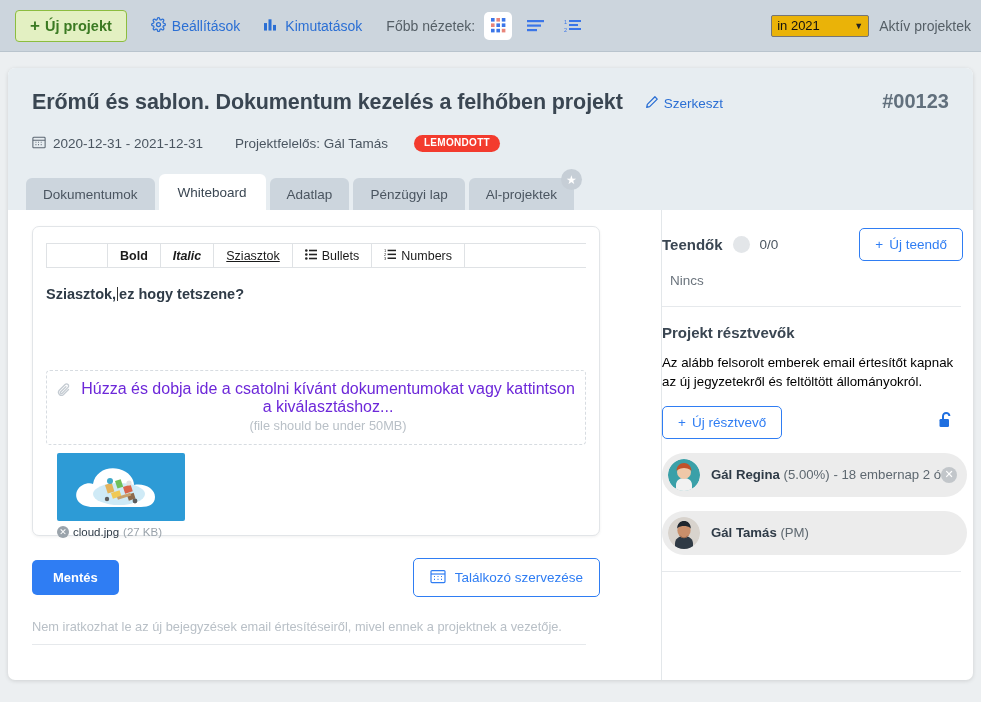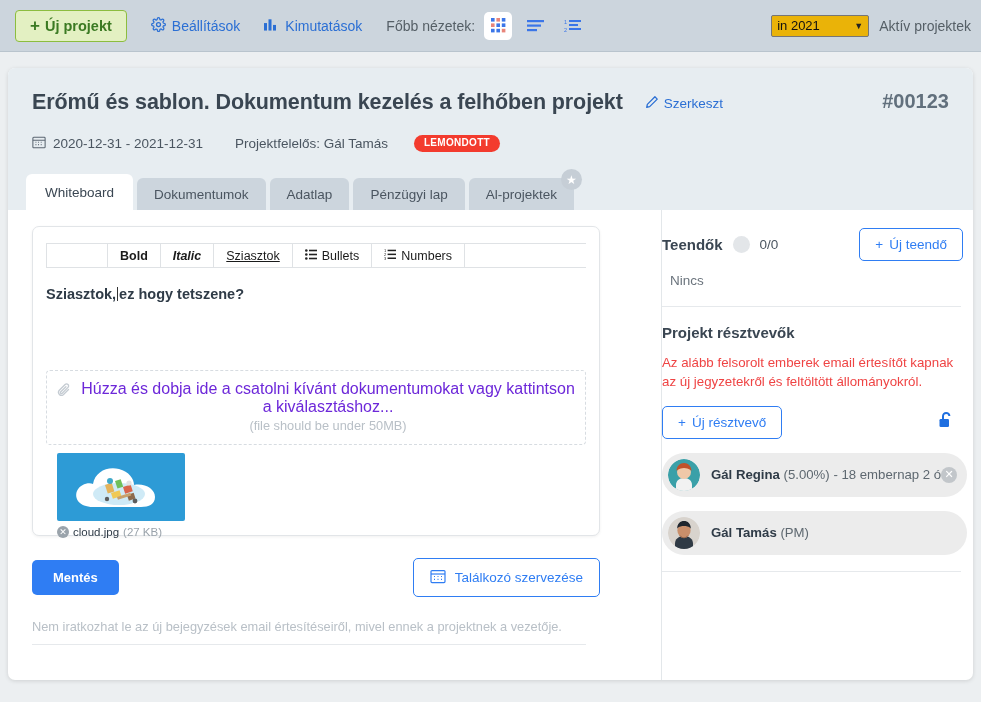--- a/index.html
+++ b/index.html
@@ -373,21 +373,21 @@
   }
   .rc-sep {
     border-bottom: 1px solid #e6e9ec;
     margin: 18px 6px 0 0;
   }
   .rc-title2 {
     font-size: 15px; font-weight: 700; color: #3a4652;
     margin-top: 17px;
   }
   .rc-desc {
-    font-size: 13.3px; color: #ef4444;
+    font-size: 13.3px; color: #000000;
     margin-top: 12px;
     line-height: 1.45;
     max-width: 298px;
   }
   .rc-add-row {
     display: flex; align-items: center;
     margin-top: 14px;
     padding-right: 12px;
   }
   .lock-icon { margin-left: auto; cursor: pointer; }
@@ -542,25 +542,25 @@
               <line x1="10" y1="11" x2="11" y2="11"></line>
           </svg>
         </span>
         <span>2020-12-31 - 2021-12-31</span>
       </div>
       <div class="meta-owner">Projektfelelős: Gál Tamás</div>
       <div class="badge-cancelled">LEMONDOTT</div>
     </div>
 
     <div class="tabs">
+      <div class="tab">
+        <span>Dokumentumok</span>
+      </div>
       <div class="tab active">
         <span>Whiteboard</span>
-      </div>
-      <div class="tab">
-        <span>Dokumentumok</span>
       </div>
       <div class="tab">
         <span>Adatlap</span>
       </div>
       <div class="tab">
         <span>Pénzügyi lap</span>
       </div>
       <div class="tab">
         <span>Al-projektek</span>
         <span class="star-badge">★</span>

